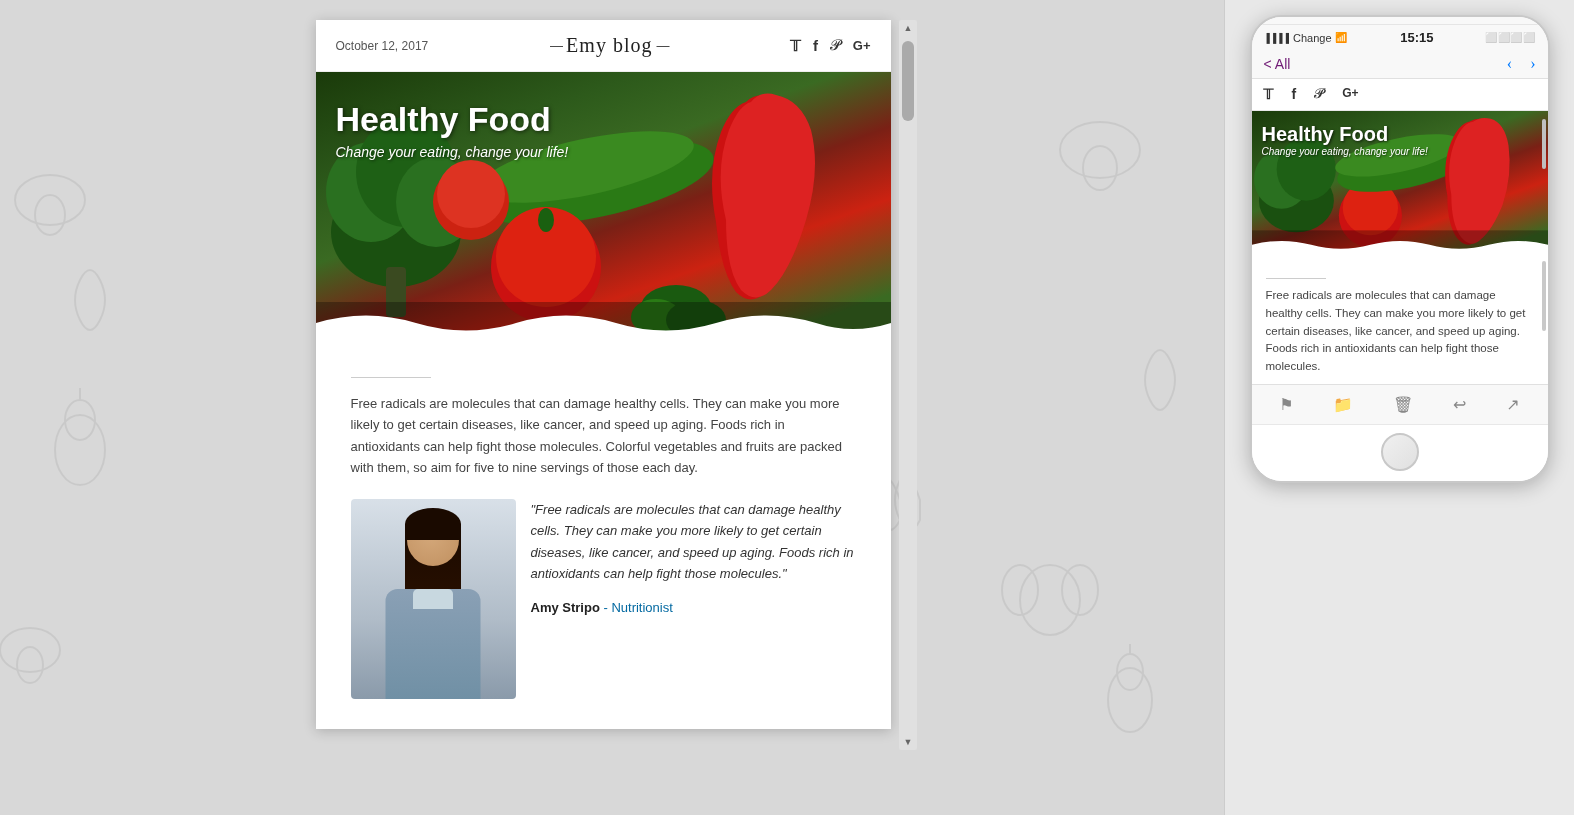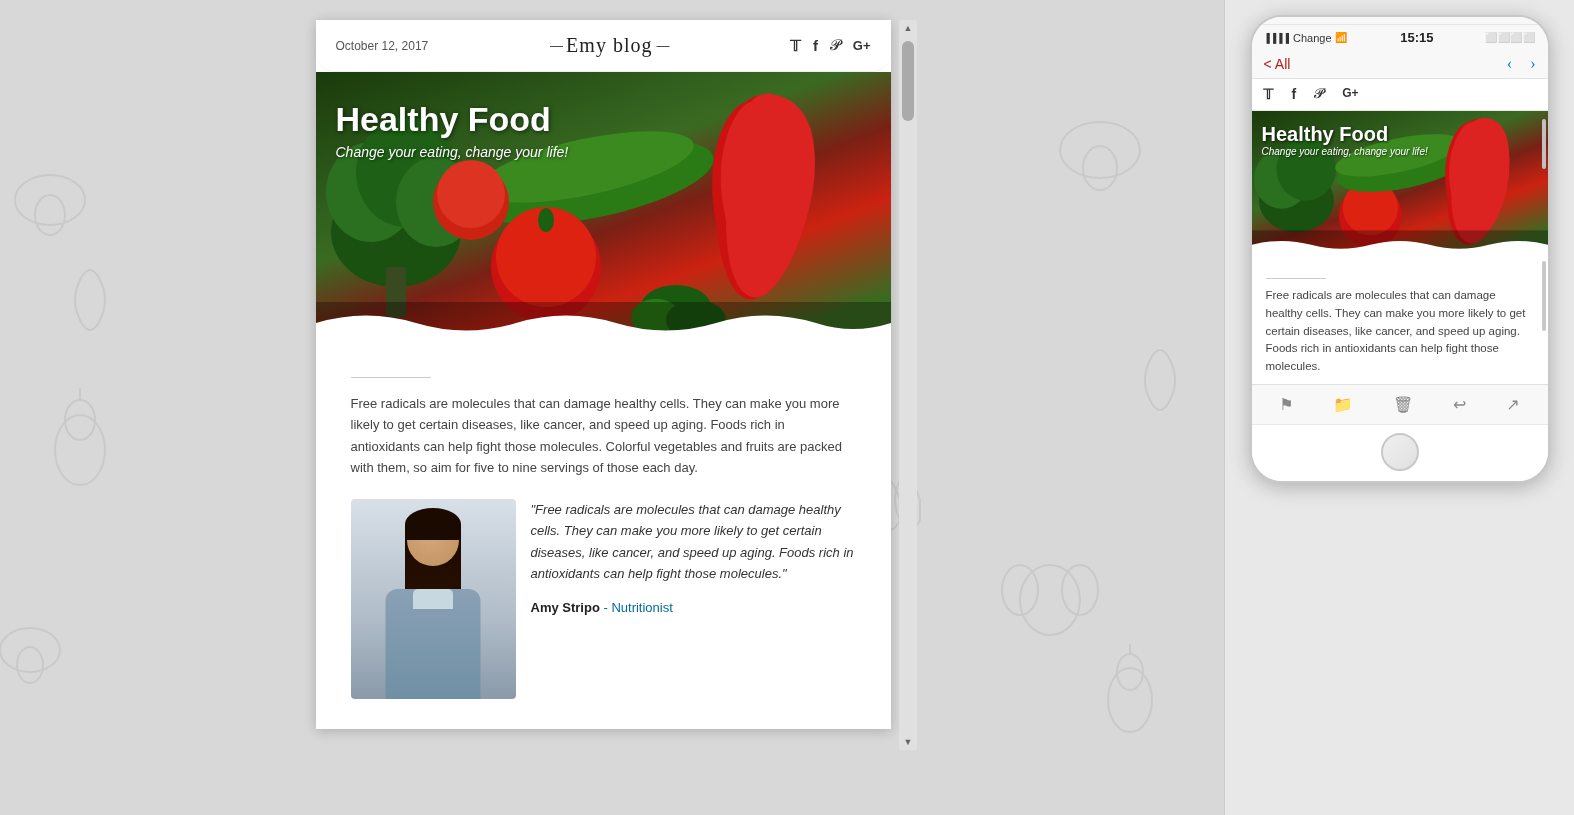--- a/index.html
+++ b/index.html
@@ -60,21 +60,21 @@
   <div style="flex:1; display:flex; justify-content:center; align-items:flex-start; padding:20px 0; position:relative; overflow:hidden;">
 
     <div style="position:absolute; right:calc(50% - 305px); top:20px; width:18px; height:730px; background:#e0e0e0; z-index:10; border-radius:2px;">
       <div style="text-align:center; font-size:9px; color:#666; padding:3px 0; cursor:pointer;">▲</div>
       <div style="width:12px; height:80px; background:#aaa; border-radius:6px; margin:5px auto 0;"></div>
       <div style="position:absolute; bottom:3px; text-align:center; width:100%; font-size:9px; color:#666; cursor:pointer;">▼</div>
     </div>
 
     <div style="width:575px; background:#fff; box-shadow:0 2px 12px rgba(0,0,0,0.2); position:relative; z-index:1; overflow:hidden; margin-right:18px;">
 
-      <div style="display:flex; align-items:center; justify-content:space-between; padding:14px 20px; border-bottom:1px solid #eee;border-radius:19px;">
+      <div style="display:flex; align-items:center; justify-content:space-between; padding:14px 20px; border-bottom:1px solid #eee;">
         <span style="font-family:Arial,sans-serif; font-size:12px; color:#555;">October 12, 2017</span>
 
         <div style="font-family:'Brush Script MT',cursive; font-size:20px; color:#222; display:flex; align-items:center; gap:4px; letter-spacing:1px;">
           <span style="font-family:Arial,sans-serif; font-size:13px; color:#333; letter-spacing:-1px;">—</span>
           <span>Emy blog</span>
           <span style="font-family:Arial,sans-serif; font-size:13px; color:#333; letter-spacing:-1px;">—</span>
         </div>
 
         <div style="display:flex; gap:12px; align-items:center;">
           <span style="font-size:15px; color:#333; cursor:pointer; font-weight:bold;">𝕋</span>
@@ -170,21 +170,21 @@
         <div style="font-size:11px; color:#333; font-family:Arial,sans-serif; display:flex; align-items:center; gap:4px;">
           <span style="font-size:9px;">▐▐▐▐</span>
           <span>Change</span>
           <span style="font-size:10px;">📶</span>
         </div>
         <div style="font-size:13px; font-weight:bold; color:#222; font-family:Arial,sans-serif;">15:15</div>
         <div style="font-size:10px; color:#333; font-family:Arial,sans-serif;">⬜⬜⬜⬜</div>
       </div>
 
       <div style="background:#f8f8f8; padding:5px 12px; display:flex; align-items:center; justify-content:space-between; border-bottom:1px solid #e0e0e0;">
-        <span style="color:#b91c1c; font-size:14px; font-family:Arial,sans-serif;">&lt; All</span>
+        <span style="color:#701a75; font-size:14px; font-family:Arial,sans-serif;">&lt; All</span>
         <div style="display:flex; gap:18px;">
           <span style="color:#007aff; font-size:16px;">‹</span>
           <span style="color:#007aff; font-size:16px;">›</span>
         </div>
       </div>
 
       <div style="padding:7px 12px; display:flex; gap:18px; border-bottom:1px solid #e8e8e8; background:#fff;">
         <span style="font-size:14px; color:#333; cursor:pointer; font-weight:bold;">𝕋</span>
         <span style="font-size:14px; color:#333; cursor:pointer; font-weight:bold; font-family:Arial,sans-serif;">f</span>
         <span style="font-size:14px; color:#333; cursor:pointer;">𝓟</span>

